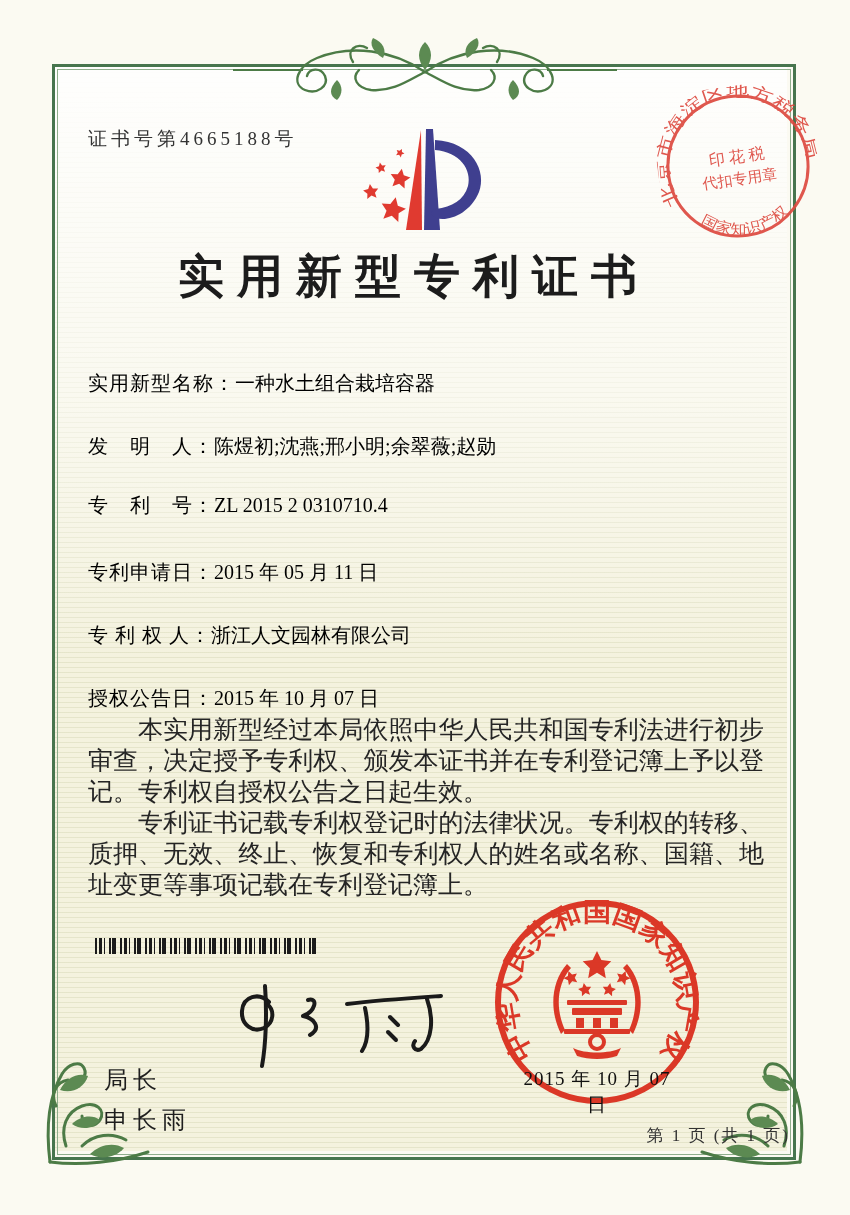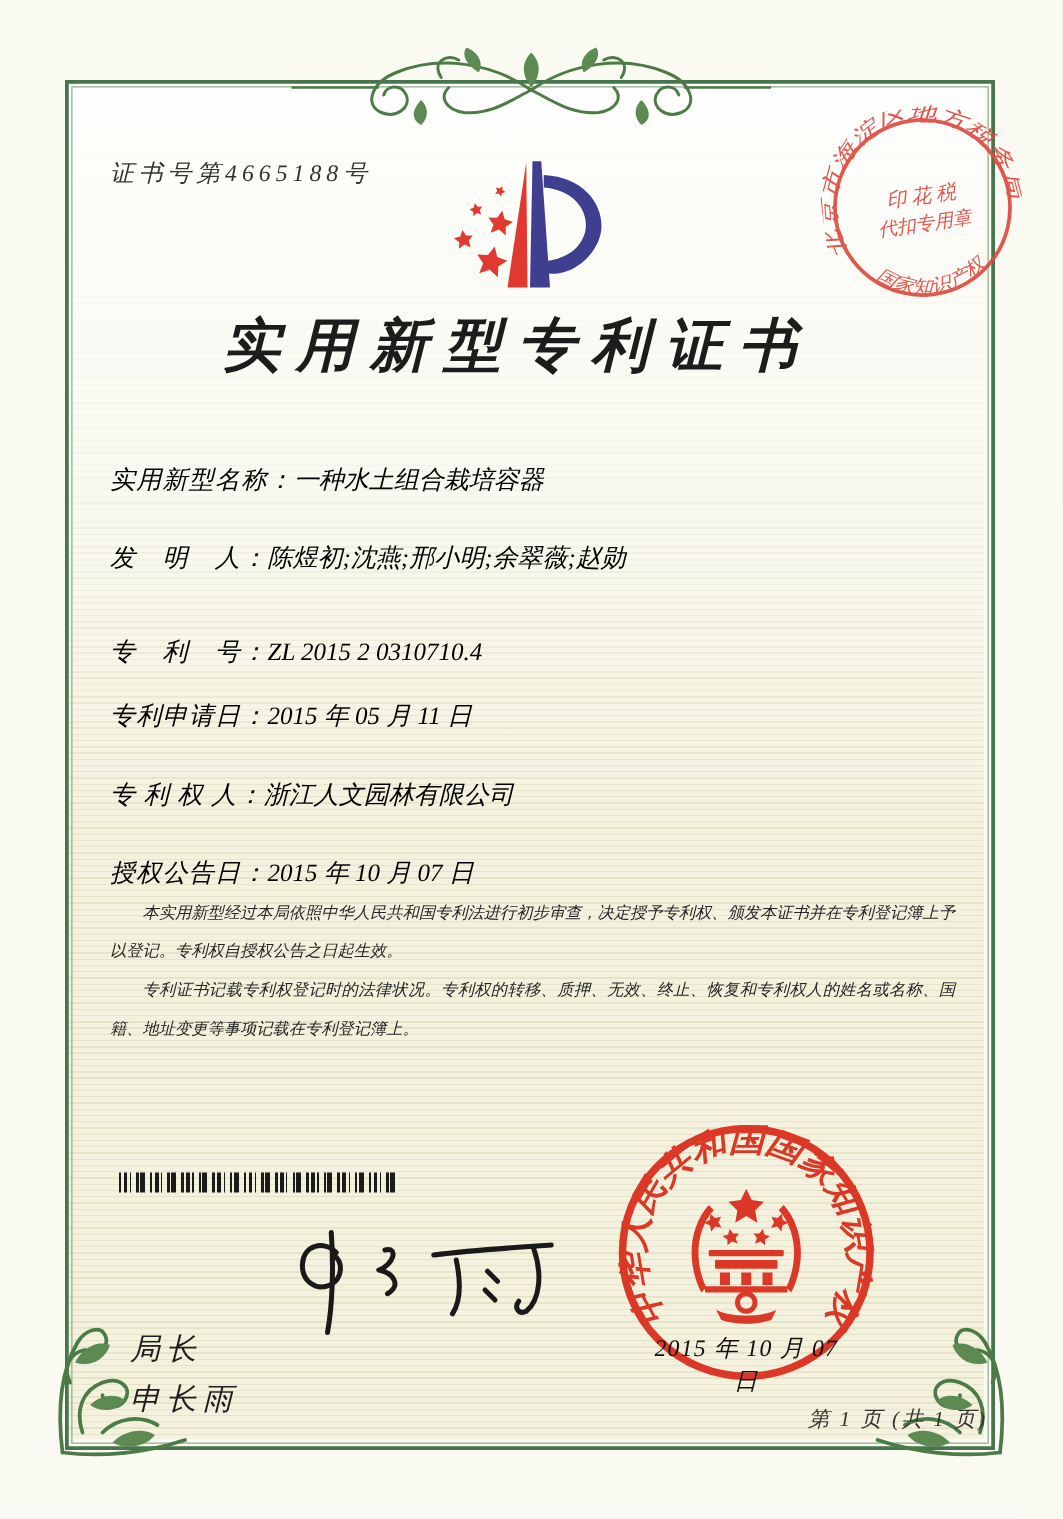--- a/index.html
+++ b/index.html
@@ -1,19 +1,19 @@
 <!DOCTYPE html>
 <html><head>
 <meta charset="utf-8">
 <style>
   html,body{margin:0;padding:0;background:#e8e8e8;}
   .page{
     position:relative;width:850px;height:1215px;margin:0 auto;
     background:#fbfaf2;overflow:hidden;
-    font-family:"Liberation Serif","DejaVu Serif",serif;color:#222;font-style:italic;
+    font-family:"Liberation Serif","DejaVu Serif",serif;color:#222;
   }
   
   .frame{
     position:absolute;left:52px;top:64px;width:738px;height:1090px;
     border:3px solid #47754e;
   }
   .frame::after{
     content:"";position:absolute;left:2px;top:2px;right:2px;bottom:2px;
     border:1px solid #8fae8c;
   }
@@ -31,21 +31,21 @@
   .logo{position:absolute;left:340px;top:112px;width:185px;height:142px;}
   .title{
     position:absolute;left:0;width:828px;top:246px;text-align:center;
     font-size:46px;font-weight:bold;letter-spacing:13px;color:#1c1c1c;
   }
   .fields{position:absolute;left:88px;top:370px;width:680px;}
   .field-row{position:absolute;left:0;font-size:20px;white-space:nowrap;color:#000000;}
   .field-row .lbl{letter-spacing:1px;}
   .body-text{
     position:absolute;left:88px;top:714px;width:676px;
-    font-size:13px;line-height:31px;text-align:justify;color:#252525;
+    font-size:25px;line-height:31px;text-align:justify;color:#252525;
   }
   .body-text p{margin:0;text-indent:2em;}
   .barcode{
     position:absolute;left:95px;top:938px;width:224px;height:16px;
     background:
       repeating-linear-gradient(90deg,
         #1b1b1b 0 2px,transparent 2px 4px,
         #1b1b1b 4px 7px,transparent 7px 9px,
         #1b1b1b 9px 10px,transparent 10px 14px,
         #1b1b1b 14px 16px,transparent 16px 17px,
@@ -170,21 +170,21 @@
       <use href="#lstar" transform="translate(31,80) scale(0.8) rotate(-8)"></use>
       <use href="#lstar" transform="translate(53,98) scale(1.3) rotate(12)"></use>
     </g>
   </svg>
 
   <div class="title">实用新型专利证书</div>
 
   <div class="fields">
     <div class="field-row" style="top:0px"><span class="lbl">实用新型名称：</span><span class="val">一种水土组合栽培容器</span></div>
     <div class="field-row" style="top:63px"><span class="lbl">发　明　人：</span><span class="val">陈煜初;沈燕;邢小明;余翠薇;赵勋</span></div>
-    <div class="field-row" style="top:138px"><span class="lbl">专　利　号：</span><span class="val">ZL 2015 2 0310710.4</span></div>
+    <div class="field-row" style="top:122px"><span class="lbl">专　利　号：</span><span class="val">ZL 2015 2 0310710.4</span></div>
     <div class="field-row" style="top:189px"><span class="lbl">专利申请日：</span><span class="val">2015 年 05 月 11 日</span></div>
     <div class="field-row" style="top:252px"><span class="lbl">专 利 权 人：</span><span class="val">浙江人文园林有限公司</span></div>
     <div class="field-row" style="top:315px"><span class="lbl">授权公告日：</span><span class="val">2015 年 10 月 07 日</span></div>
   </div>
 
   <div class="body-text">
     <p>本实用新型经过本局依照中华人民共和国专利法进行初步审查，决定授予专利权、颁发本证书并在专利登记簿上予以登记。专利权自授权公告之日起生效。</p>
     <p>专利证书记载专利权登记时的法律状况。专利权的转移、质押、无效、终止、恢复和专利权人的姓名或名称、国籍、地址变更等事项记载在专利登记簿上。</p>
   </div>
 

